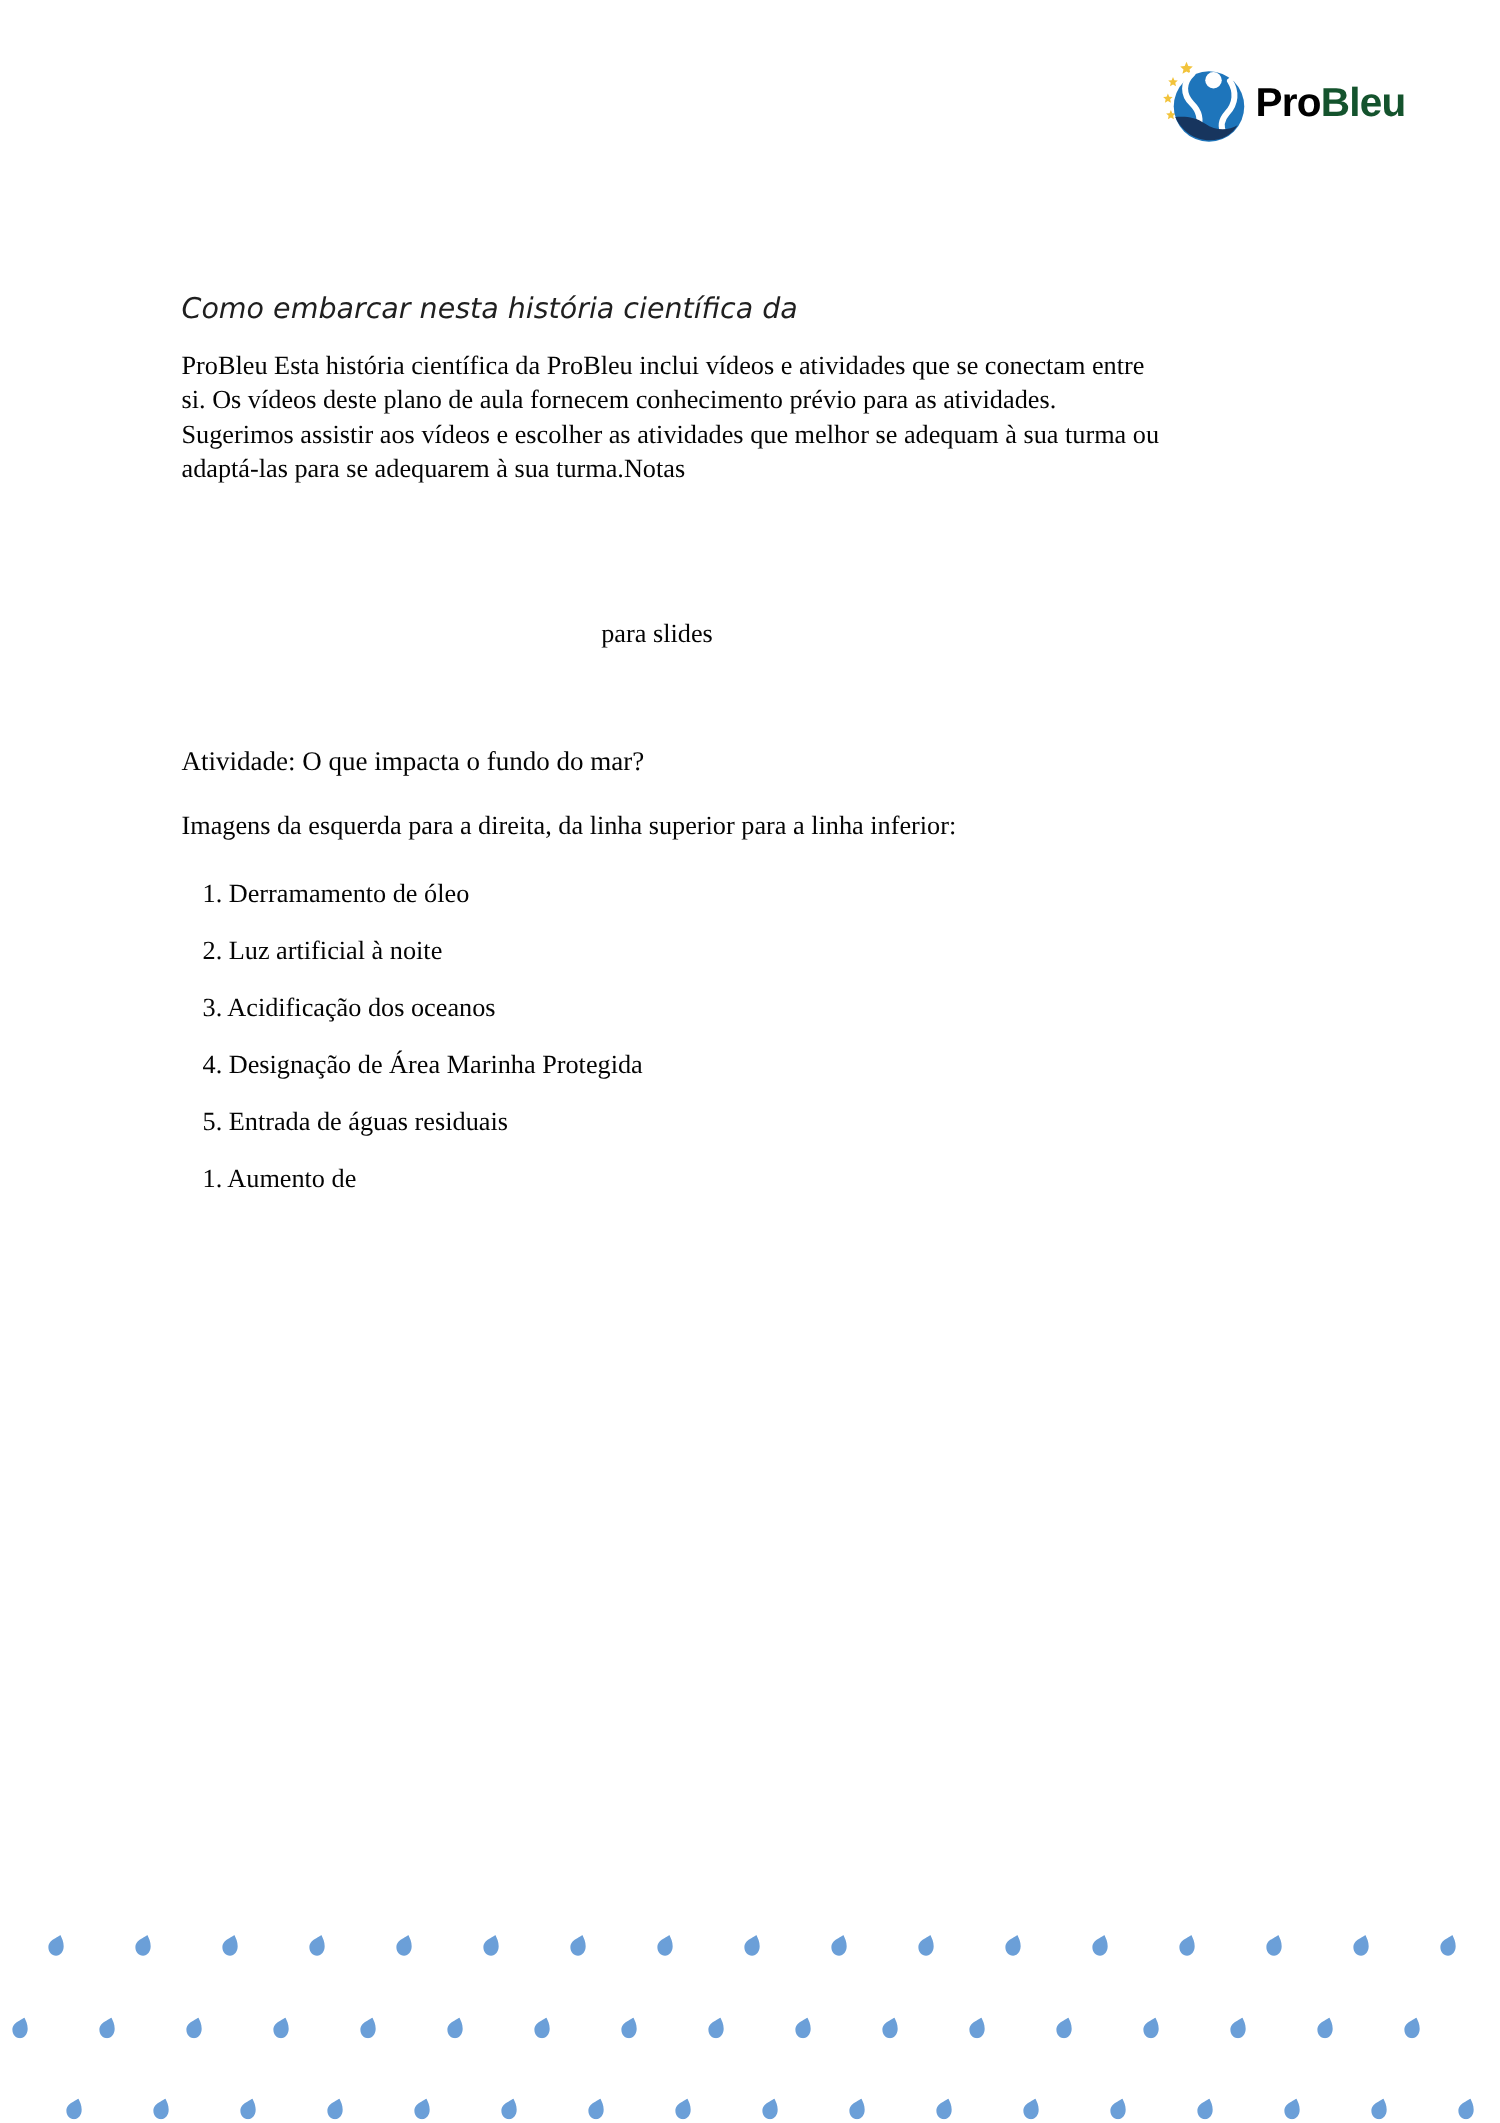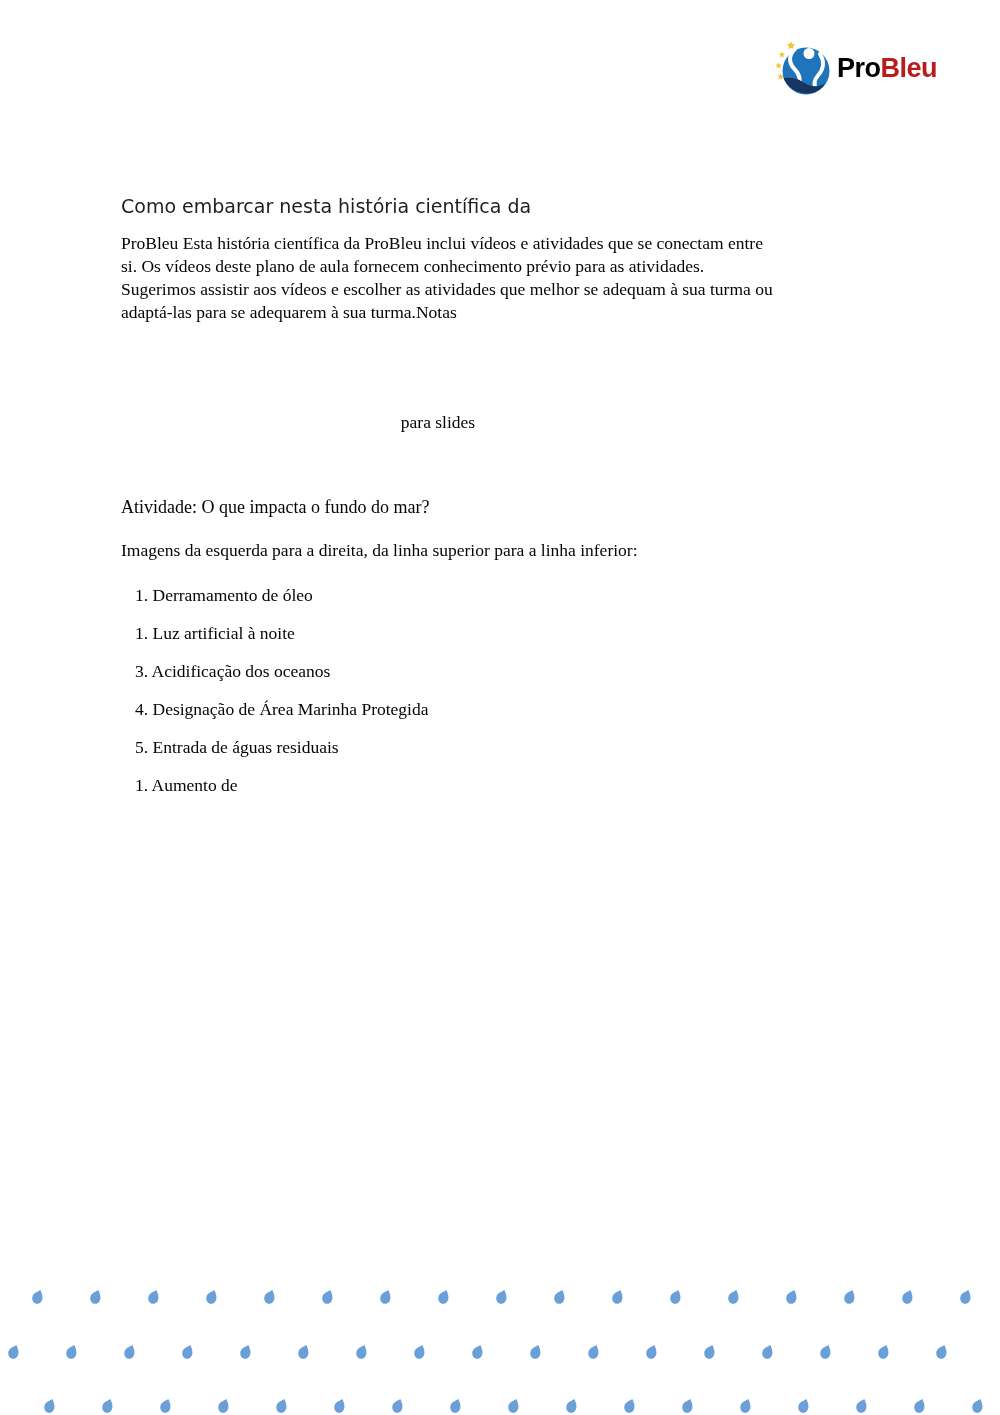--- a/index.html
+++ b/index.html
@@ -33,20 +33,21 @@
     white-space: nowrap;
   }
   
   .abs { position: absolute; }
   .heading {
     left: 121px; top: 195px;
     font-family: "DejaVu Sans", "Liberation Sans", sans-serif;
     font-size: 19px;
     color: #1f1f1f;
     white-space: nowrap;
+    font-style: italic;
   }
   .body-text {
     color: #040404;
     font-size: 17.5px;
     line-height: 23px;
     white-space: nowrap;
   }
   .intro { left: 121px; top: 232px; }
   .slides-note {
     left: 0; top: 412px; width: 876px;
@@ -85,42 +86,42 @@
       <g>
         <circle cx="32" cy="33" r="23.5" fill="#1e75bb"></circle>
         <path d="M21 11 C14.5 17 14.5 25 20.5 31 C25.5 36 27 41.5 24.5 48" fill="none" stroke="#ffffff" stroke-width="4" stroke-linecap="round"></path>
         <path d="M46 16 C50.5 23 50 31 44 37.5 C40 42 39.5 46.5 42 51" fill="none" stroke="#ffffff" stroke-width="4" stroke-linecap="round"></path>
         <circle cx="35" cy="15.5" r="5.5" fill="#ffffff"></circle>
         <path d="M9.5 40 C13.5 49 22 55.5 32.5 55.5 C41 55.5 47.5 51.5 51 45.5
                  C44.5 49.5 36 49 29.5 44.5 C22.5 39.5 15.5 39.5 9.5 40 Z" fill="#17355e"></path>
       </g>
     </svg>
     <div class="logo-text">
-      <span style="color:#000000;">Pro</span><span style="color:#b91c1c;">Bleu</span>
+      <span style="color:#000000;">Pro</span><span style="color:#14532d;">Bleu</span>
     </div>
   </div>
 
   <div class="abs heading">Como embarcar nesta história científica da</div>
 
   <div class="abs intro body-text">
     <div>ProBleu Esta história científica da ProBleu inclui vídeos e atividades que se conectam entre</div>
     <div>si. Os vídeos deste plano de aula fornecem conhecimento prévio para as atividades.</div>
     <div>Sugerimos assistir aos vídeos e escolher as atividades que melhor se adequam à sua turma ou</div>
     <div>adaptá-las para se adequarem à sua turma.Notas</div>
   </div>
 
   <div class="abs slides-note">para slides</div>
 
   <div class="abs activity-title">Atividade: O que impacta o fundo do mar?</div>
 
   <div class="abs images-caption">Imagens da esquerda para a direita, da linha superior para a linha inferior:</div>
 
   <div class="abs impact-list">
     <div class="list-item">1. Derramamento de óleo</div>
-    <div class="list-item">1. Luz artificial à noite</div>
+    <div class="list-item">2. Luz artificial à noite</div>
     <div class="list-item">3. Acidificação dos oceanos</div>
     <div class="list-item">4. Designação de Área Marinha Protegida</div>
     <div class="list-item">5. Entrada de águas residuais</div>
     <div class="list-item">1. Aumento de</div>
   </div>
 
   <div id="drops">
       <svg width="11" height="14" viewBox="0 0 10.5 14" class="drop" style="left: 32px; top: 1290px;">
         <path d="M8 0 C9 2 10.2 4.5 10.2 7.5 C10.2 11 8 13.8 5.1 13.8 C2.2 13.8 0 11.3 0 8.2 C0 5 2.2 3.4 4.6 2.1 C6 1.3 7.2 0.8 8 0 Z" fill="#6b9fd8"></path>
       </svg>

